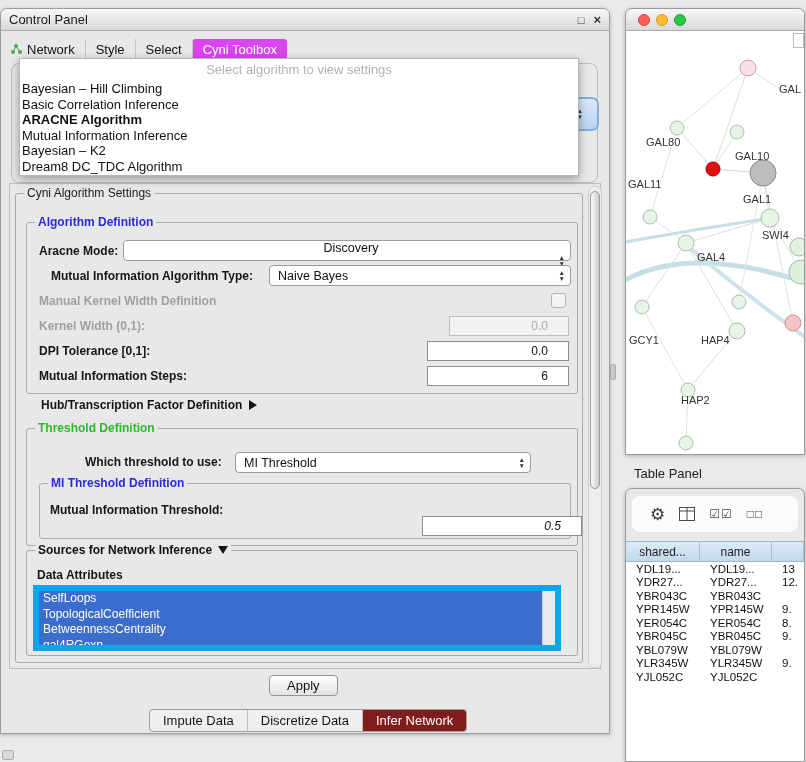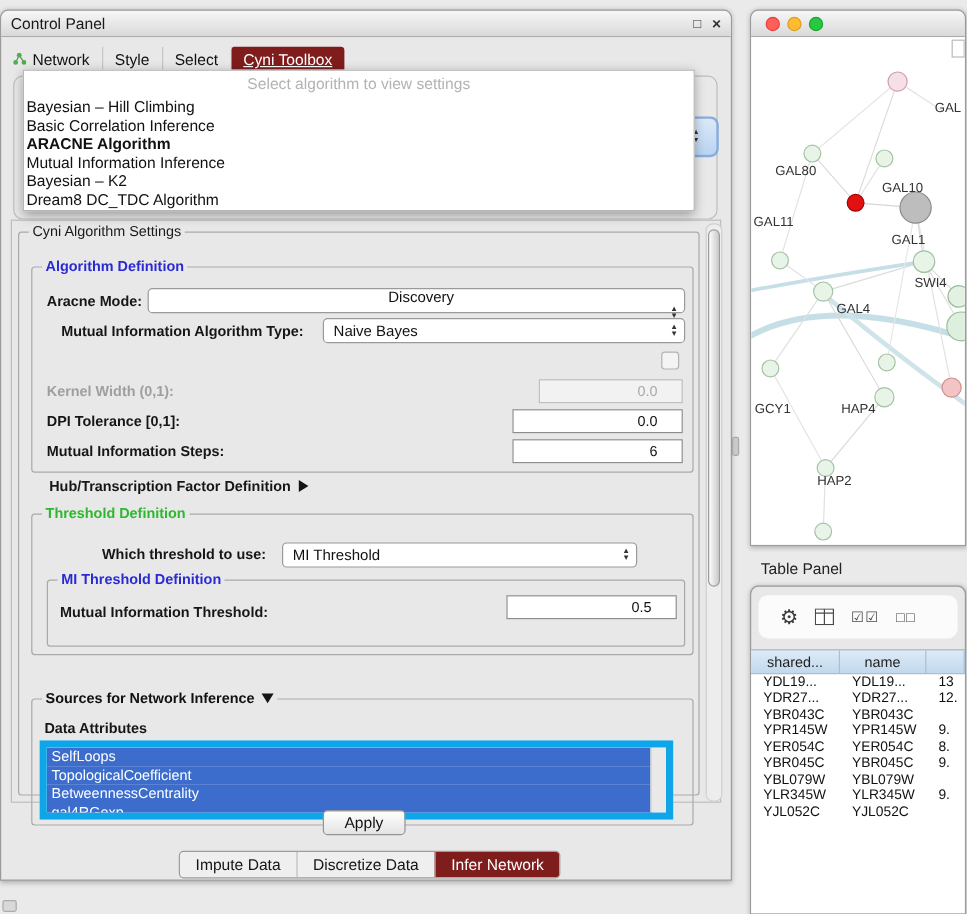--- a/index.html
+++ b/index.html
@@ -5,21 +5,21 @@
   html,body{margin:0;padding:0;}
   #page{position:relative;width:806px;height:762px;background:#eaeaea;font-family:"Liberation Sans",sans-serif;overflow:hidden;}
   .win{position:absolute;background:#e8e8e8;border:1px solid #9b9b9b;border-radius:7px 7px 0 0;box-shadow:0 1px 4px rgba(0,0,0,.25);box-sizing:border-box;}
   .titlebar{height:21px;background:linear-gradient(#f7f7f7,#d9d9d9);border-bottom:1px solid #ababab;border-radius:6px 6px 0 0;display:flex;align-items:center;padding:0 8px;font-size:13px;color:#1a1a1a;}
   .tb-btns{margin-left:auto;display:flex;gap:9px;color:#333;align-items:center;}
   .tb-btn{font-size:11px;}
   .tb-btn.x{font-size:13px;font-weight:bold;}
   .tabs{position:absolute;left:0;top:30px;width:100%;display:flex;justify-content:flex-start;align-items:center;font-size:13px;color:#111;}
   .tab{padding:3px 10px;display:flex;align-items:center;gap:5px;}
   .tab + .tab{border-left:1px solid #c6c6c6;}
-  .tab.selected{background:#7f1d1d;color:#fff;border-radius:3px;text-decoration:underline;}
+  .tab.selected{background:#d946ef;color:#fff;border-radius:3px;}
   .algo-panel{position:absolute;border:1px solid #bdbdbd;border-radius:8px;background:#e9e9e9;}
   .combo-focus{position:absolute;border:2px solid #85aede;border-radius:7px;background:linear-gradient(#dce9f9,#b9d3f2);display:flex;flex-direction:column;align-items:center;justify-content:center;font-size:6px;line-height:6px;color:#333;z-index:5;}
   .popup{position:absolute;background:#fff;border:1px solid #b6b6b6;box-shadow:0 3px 9px rgba(0,0,0,.35);z-index:20;font-size:13px;color:#111;}
   .popup .prompt{color:#b3b3b3;text-align:center;line-height:22px;}
   .popup .item{line-height:15.6px;padding-left:2px;white-space:nowrap;}
   .popup .item.bold{font-weight:bold;}
   .settings{position:absolute;border:1px solid #bdbdbd;background:#e8e8e8;box-sizing:border-box;}
   .grp{position:absolute;border:1px solid #a9a9a9;border-radius:3px;box-sizing:border-box;}
   .grp-title{position:absolute;top:-8px;left:8px;background:#e8e8e8;padding:0 3px;font-size:12px;white-space:nowrap;}
   .grp-title.blue{color:#2a2ad4;font-weight:bold;}
@@ -132,20 +132,21 @@
               </span>
           </div>
           <span class="lbl" style="left:24px;top:46px;">Mutual Information Algorithm Type:</span>
           <div class="combo" style="left:242px;top:42px;width:302px;">
             <span>Naive Bayes</span>
             <span class="arrows">
                 <span>▲</span>
                 <span>▼</span>
               </span>
           </div>
+          <span class="lbl disabled" style="left:12px;top:71px;">Manual Kernel Width Definition</span>
           <span class="chk" style="left:524px;top:70px;"></span>
           <span class="lbl disabled" style="left:12px;top:96px;">Kernel Width (0,1):</span>
           <div class="field disabled" style="left:422px;top:93px;width:120px;">
             <span>0.0</span>
           </div>
           <span class="lbl" style="left:12px;top:121px;">DPI Tolerance [0,1]:</span>
           <div class="field" style="left:400px;top:118px;width:142px;">
             <span>0.0</span>
           </div>
           <span class="lbl" style="left:12px;top:146px;">Mutual Information Steps:</span>
@@ -165,27 +166,27 @@
           <div class="combo" style="left:208px;top:23px;width:296px;">
             <span>MI Threshold</span>
             <span class="arrows">
                 <span>▲</span>
                 <span>▼</span>
               </span>
           </div>
           <div class="grp" style="left:12px;top:54px;width:532px;height:56px;">
             <span class="grp-title blue">MI Threshold Definition</span>
             <span class="lbl" style="left:10px;top:19px;">Mutual Information Threshold:</span>
-            <div class="field" style="left:382px;top:12px;width:142px;">
+            <div class="field" style="left:382px;top:32px;width:160px;font-style:italic;">
               <span>0.5</span>
             </div>
           </div>
         </div>
 
-        <div class="grp" style="left:10px;top:356px;width:552px;height:106px;margin-top:32px;">
+        <div class="grp" style="left:10px;top:356px;width:552px;height:106px;">
           <span class="grp-title boldblack">
             <span>Sources for Network Inference</span>
             <span class="tri-down"></span>
           </span>
           <span class="lbl" style="left:10px;top:17px;">Data Attributes</span>
           <div class="attr-list" style="left:6px;top:34px;width:528px;height:66px;">
             <div class="attr-item">SelfLoops</div>
             <div class="attr-item">TopologicalCoefficient</div>
             <div class="attr-item">BetweennessCentrality</div>
             <div class="attr-item">gal4RGexp</div>

